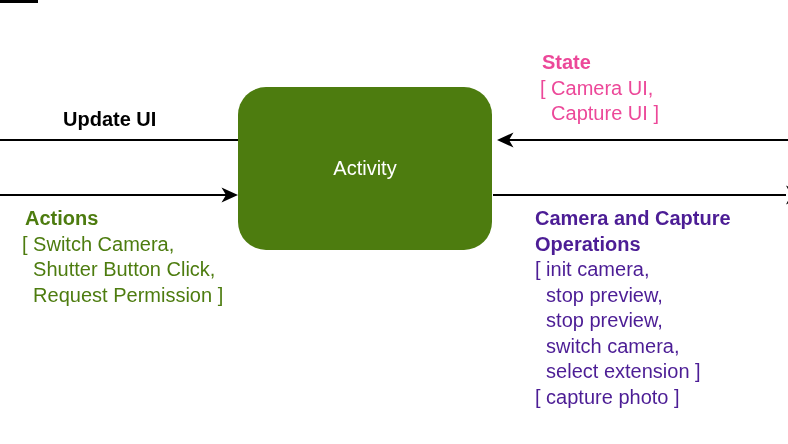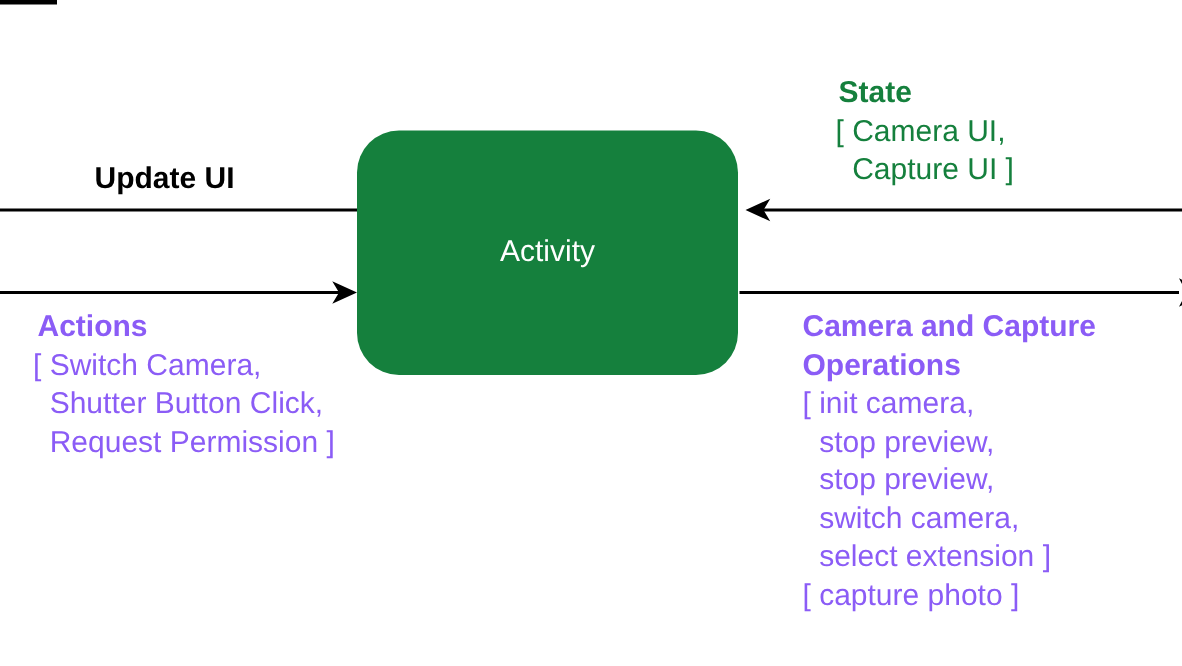--- a/index.html
+++ b/index.html
@@ -73,44 +73,44 @@
   <svg class="connectors" width="788" height="444" viewBox="0 0 788 444">
     <line x1="0" y1="140" x2="238" y2="140" stroke-width="2" style="stroke: rgb(0, 0, 0);"></line>
     <line x1="508" y1="140" x2="788" y2="140" stroke-width="2" style="stroke: rgb(0, 0, 0);"></line>
     <path d="M497,140 L513.5,132.5 L509,140 L513.5,147.5 Z" style="fill: rgb(0, 0, 0);"></path>
     <line x1="0" y1="195" x2="227" y2="195" stroke-width="2" style="stroke: rgb(0, 0, 0);"></line>
     <path d="M238,195 L221.5,187.5 L226,195 L221.5,202.5 Z" style="fill: rgb(0, 0, 0);"></path>
     <line x1="493" y1="195" x2="786" y2="195" stroke-width="2" style="stroke: rgb(0, 0, 0);"></line>
     <path d="M805,195 L786,185.5 L791,195 L786,204.5 Z" style="fill: rgb(0, 0, 0);"></path>
   </svg>
 
-  <div class="node" style="background-color: #15803d;">
+  <div class="node" style="background-color: #4d7c0f;">
     <span class="node-label" style="color: rgb(255, 255, 255);">Activity</span>
   </div>
 
   <div class="lbl bold" id="update-ui-label" style="color: rgb(0, 0, 0);">Update UI</div>
 
-  <div class="block" id="state-block" style="color: #15803d; margin-left: 17px;">
+  <div class="block" id="state-block" style="color: #ec4899;">
     <div class="hdr">State</div>
     <div>
         <div class="li">[ Camera UI,</div>
         <div class="li">  Capture UI ]</div>
       </div>
   </div>
 
-  <div class="block" id="actions-block" style="color: #8b5cf6;">
+  <div class="block" id="actions-block" style="color: #4d7c0f;">
     <div class="hdr">Actions</div>
     <div>
         <div class="li">[ Switch Camera,</div>
         <div class="li">  Shutter Button Click,</div>
         <div class="li">  Request Permission ]</div>
       </div>
   </div>
 
-  <div class="block" id="ops-block" style="color: #8b5cf6;">
+  <div class="block" id="ops-block" style="color: #4c1d95;">
     <div class="hdr">Camera and Capture Operations</div>
     <div>
         <div class="li">[ init camera,</div>
         <div class="li">  stop preview,</div>
         <div class="li">  stop preview,</div>
         <div class="li">  switch camera,</div>
         <div class="li">  select extension ]</div>
         <div class="li">[ capture photo ]</div>
       </div>
   </div>

